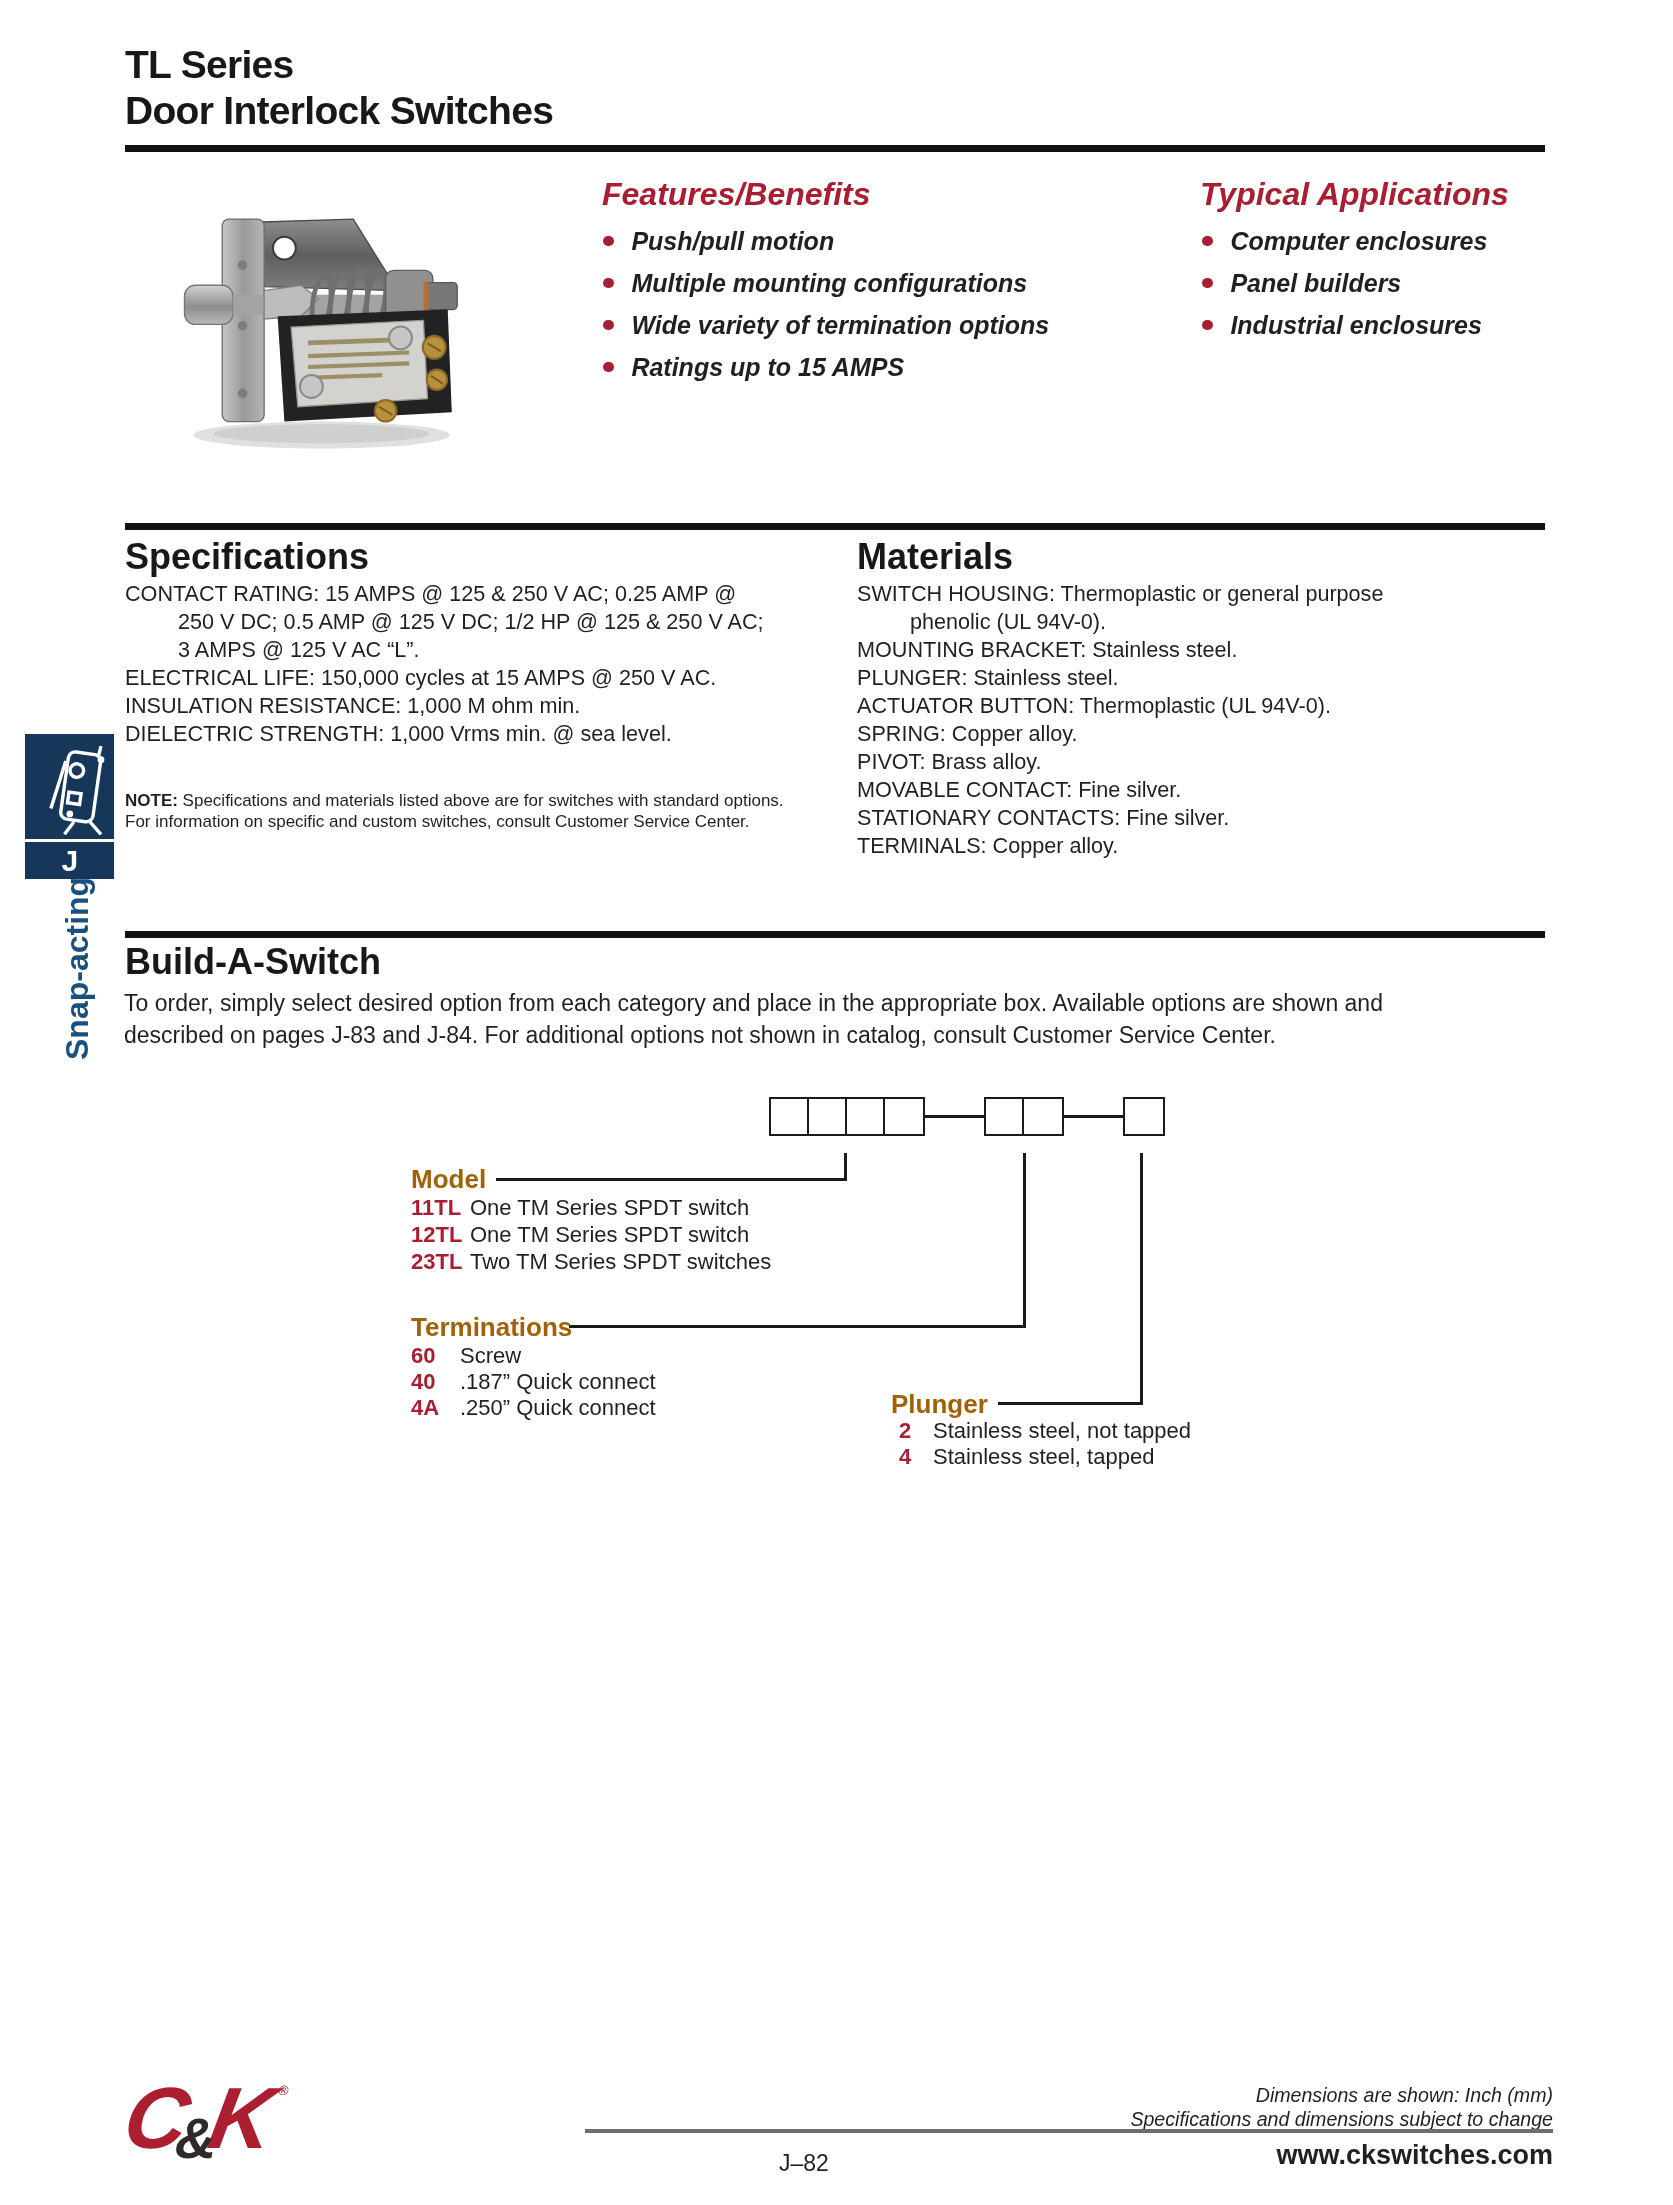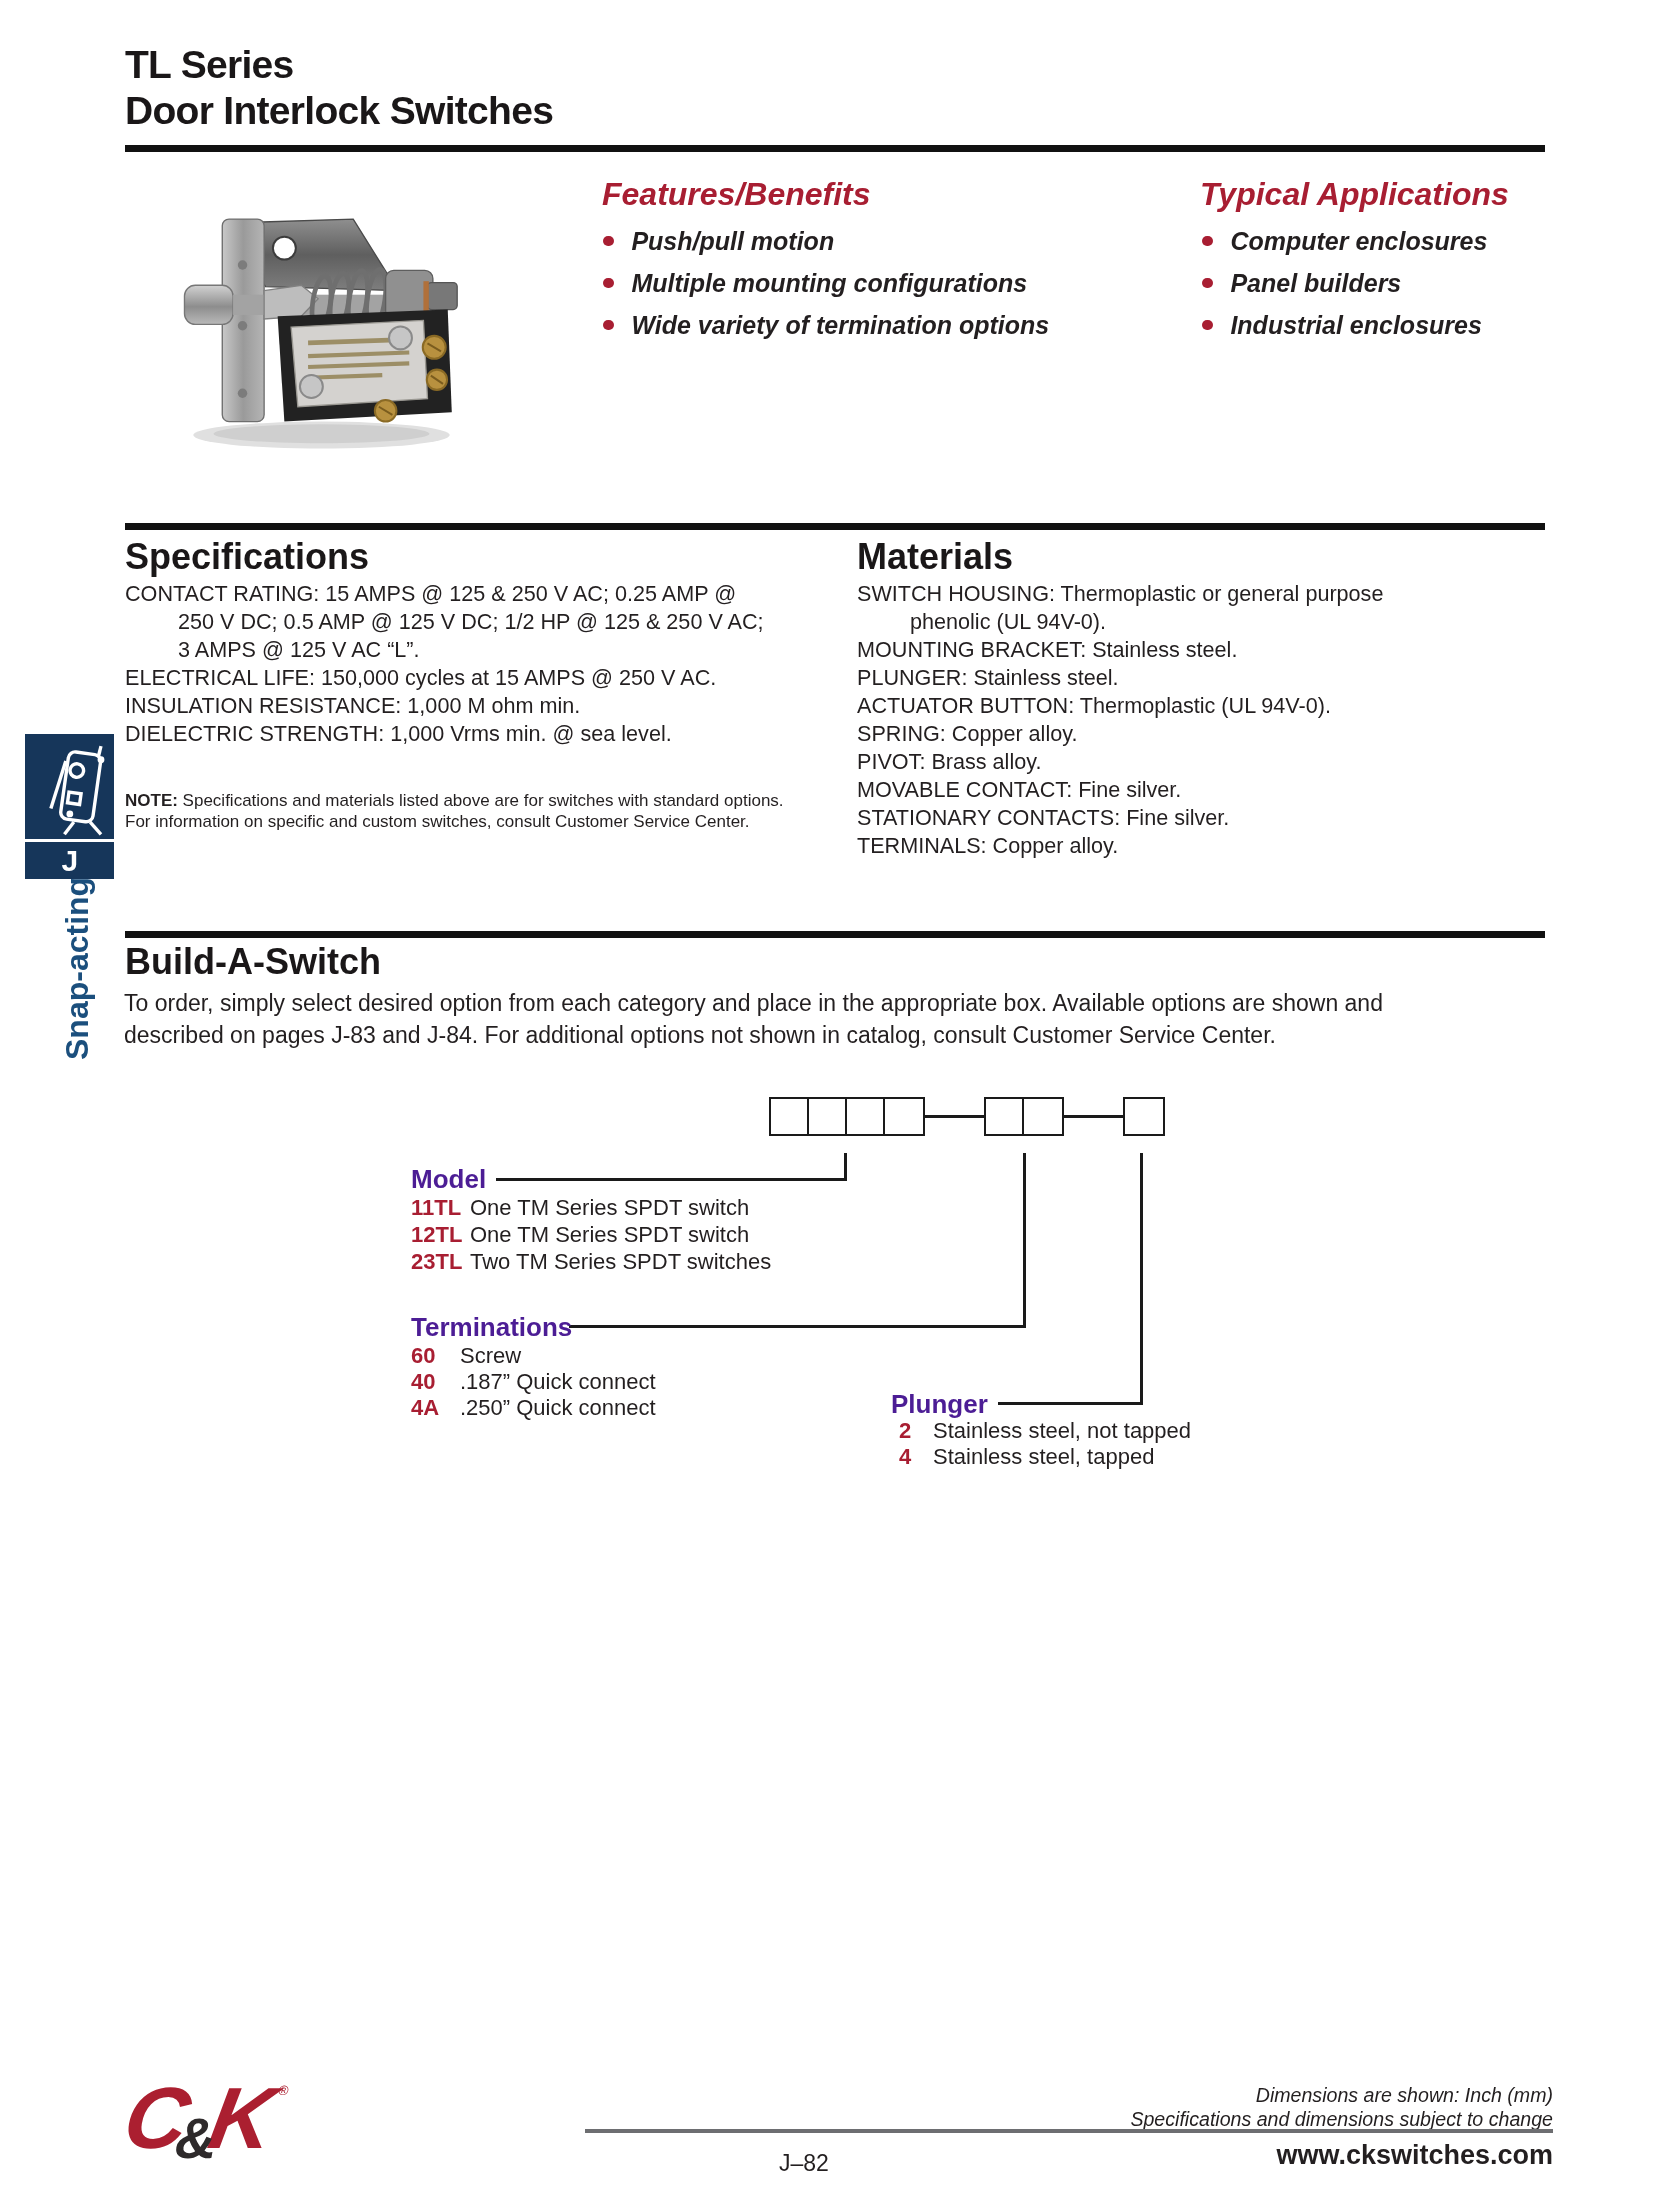--- a/index.html
+++ b/index.html
@@ -34,21 +34,21 @@
   .side-tab-letter { color:#ffffff; font-size:30px; font-weight:bold; }
   .side-vertical { position:absolute; left:35px; top:1060px; transform:rotate(-90deg); transform-origin:0 0; font-size:32px; font-weight:bold; color:#1b4f7d; white-space:nowrap; }
 
   
   .build-intro { position:absolute; left:100px; top:987px; font-size:23px; line-height:32px; color:#231f20; }
   .code-boxes { position:absolute; display:flex; border:2.7px solid #1a1a1a; background:#fff; }
   .code-cell { width:38px; height:35px; border-right:2.7px solid #1a1a1a; }
   .code-cell:last-child { border-right:none; }
   .hline { position:absolute; height:3.4px; background:#1a1a1a; }
   .vline { position:absolute; width:2.7px; background:#1a1a1a; }
-  .diagram-label { position:absolute; font-size:26px; font-weight:bold; color:#4c1d95; }
+  .diagram-label { position:absolute; font-size:26px; font-weight:bold; color:#a16207; }
   .opt-list { position:absolute; }
   .opt-row { display:flex; align-items:baseline; height:27px; font-size:22px; }
   .opt-row.tight { height:26px; }
   .opt-code { font-weight:bold; color:#a81e32; display:inline-block; }
   .w-code-model { width:59px; }
   .w-code-term { width:49px; }
   .w-code-plunger { width:34px; }
   .opt-desc { color:#231f20; }
 
   
@@ -151,20 +151,24 @@
         <span class="bullet-text">Push/pull motion</span>
       </div>
     <div class="bullet-item">
         <span class="bullet-dot"></span>
         <span class="bullet-text">Multiple mounting configurations</span>
       </div>
     <div class="bullet-item">
         <span class="bullet-dot"></span>
         <span class="bullet-text">Wide variety of termination options</span>
       </div>
+    <div class="bullet-item">
+        <span class="bullet-dot"></span>
+        <span class="bullet-text">Ratings up to 15 AMPS</span>
+      </div>
   </div>
 
   <div class="col-heading-red" style="left:1176px; top:176px;">Typical Applications</div>
   <div class="bullet-list" style="left:1178px; top:220px;">
     <div class="bullet-item">
         <span class="bullet-dot"></span>
         <span class="bullet-text">Computer enclosures</span>
       </div>
     <div class="bullet-item">
         <span class="bullet-dot"></span>

